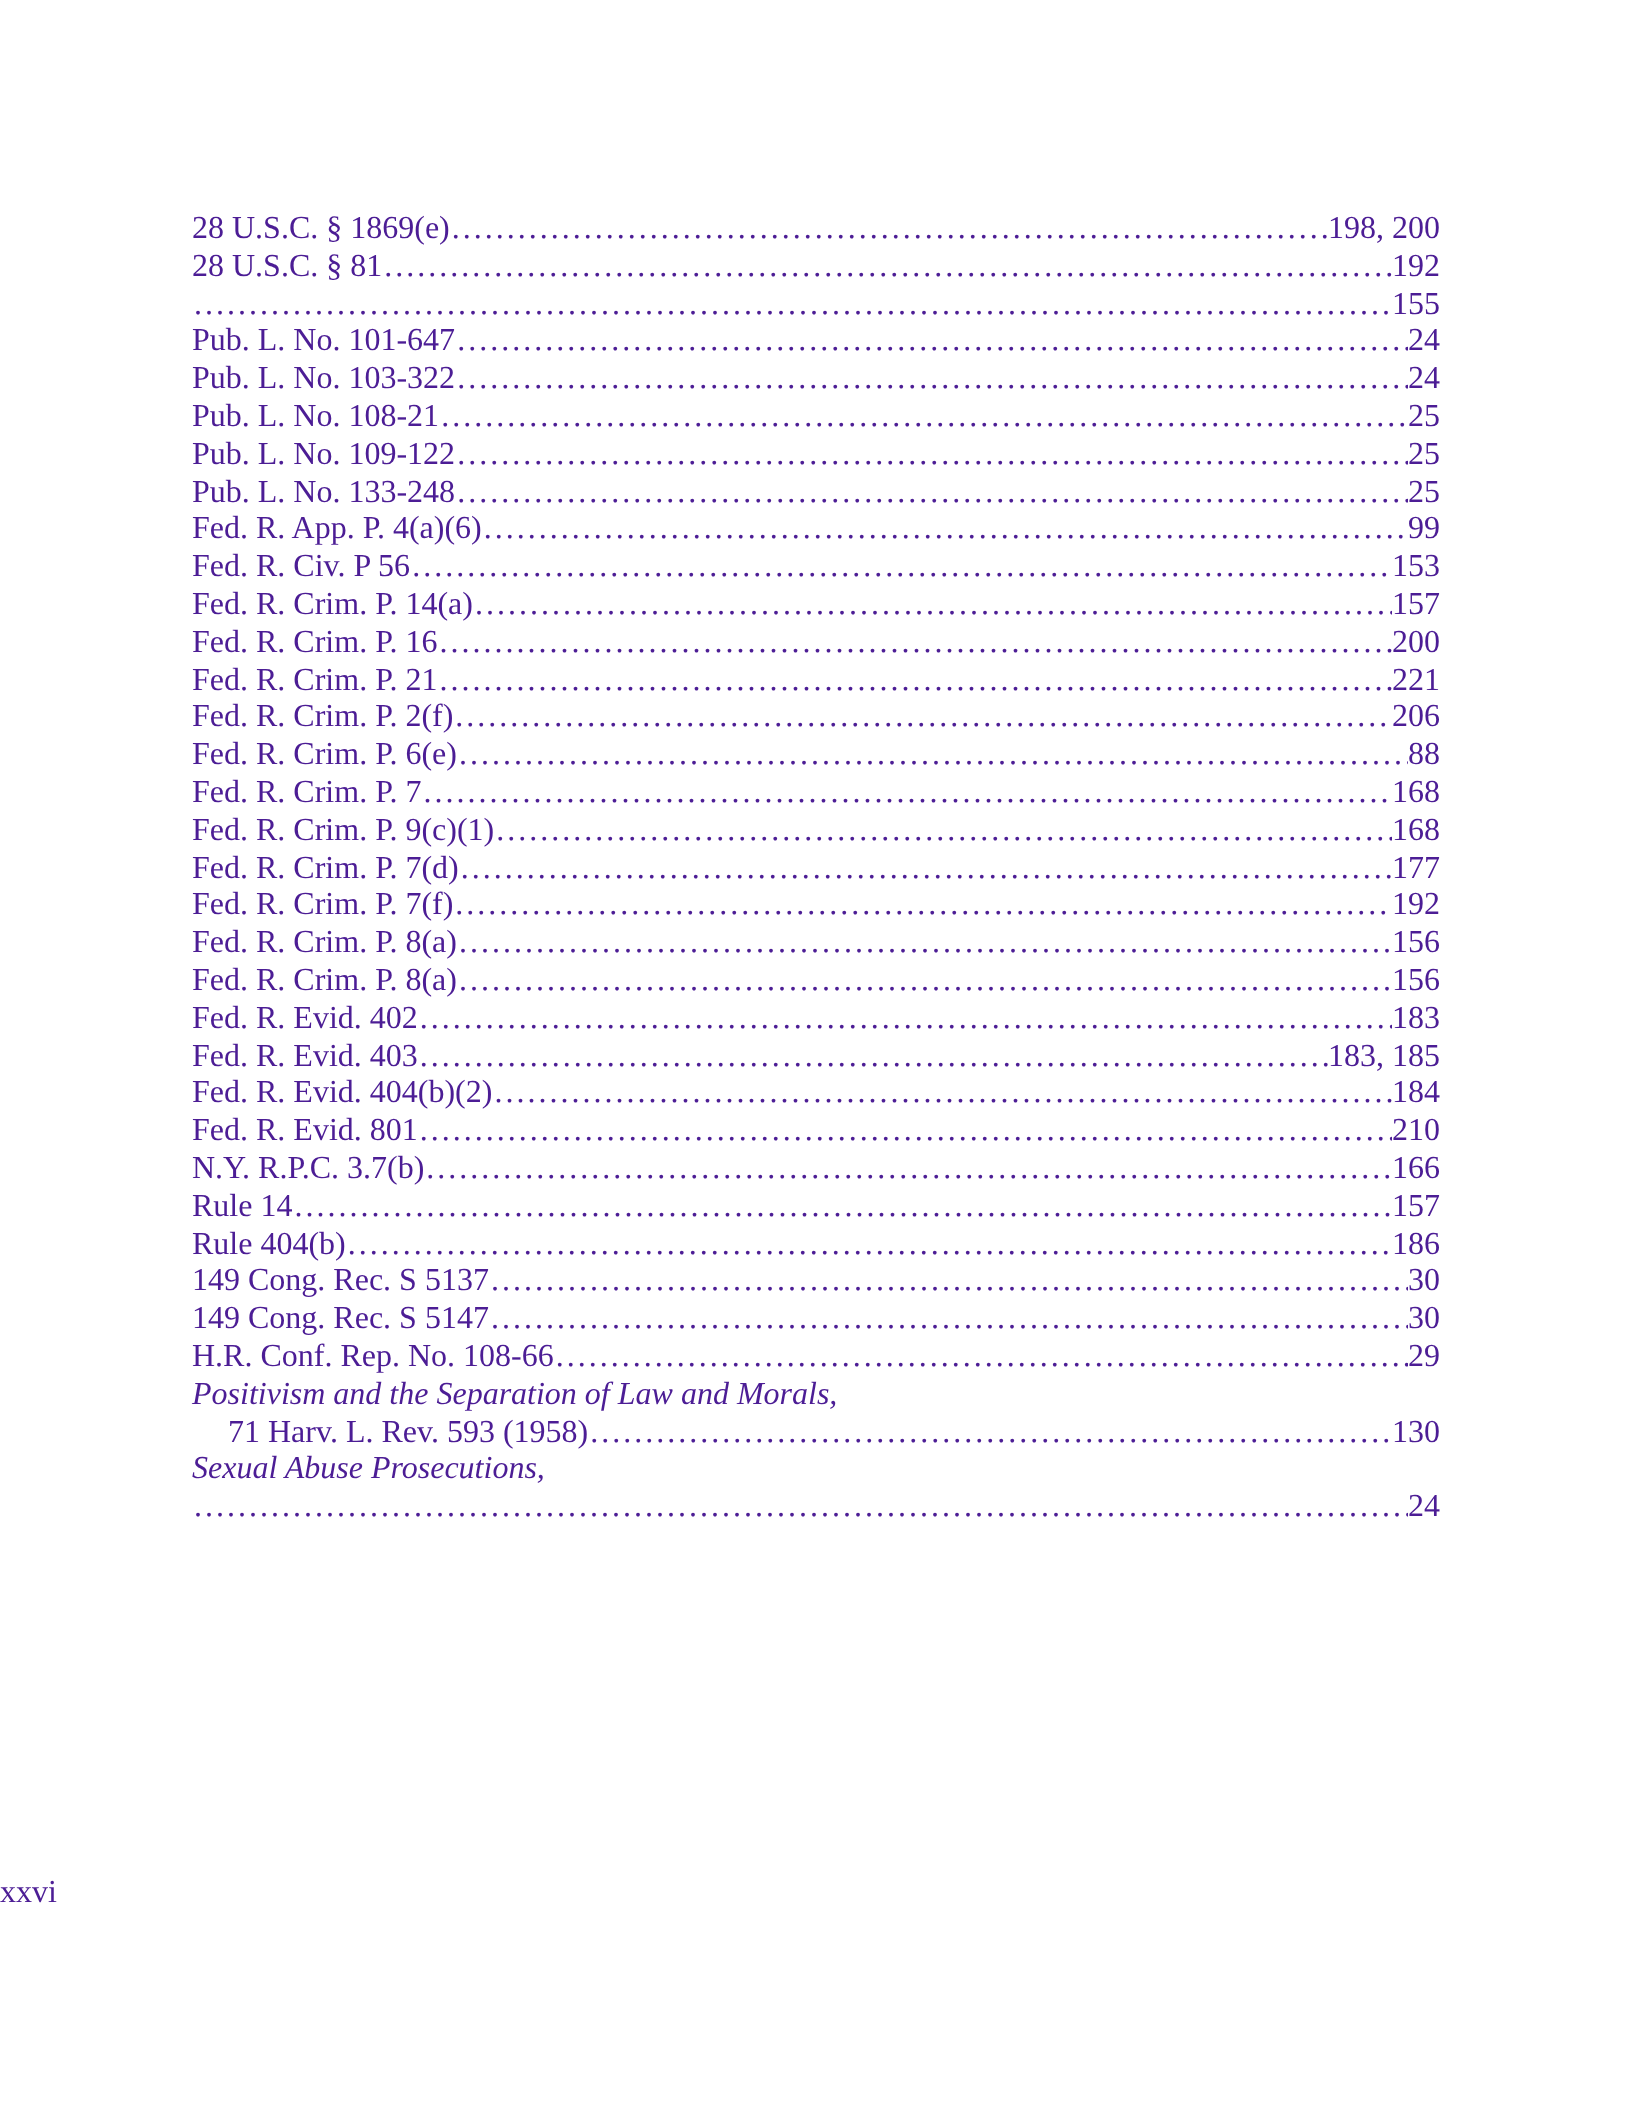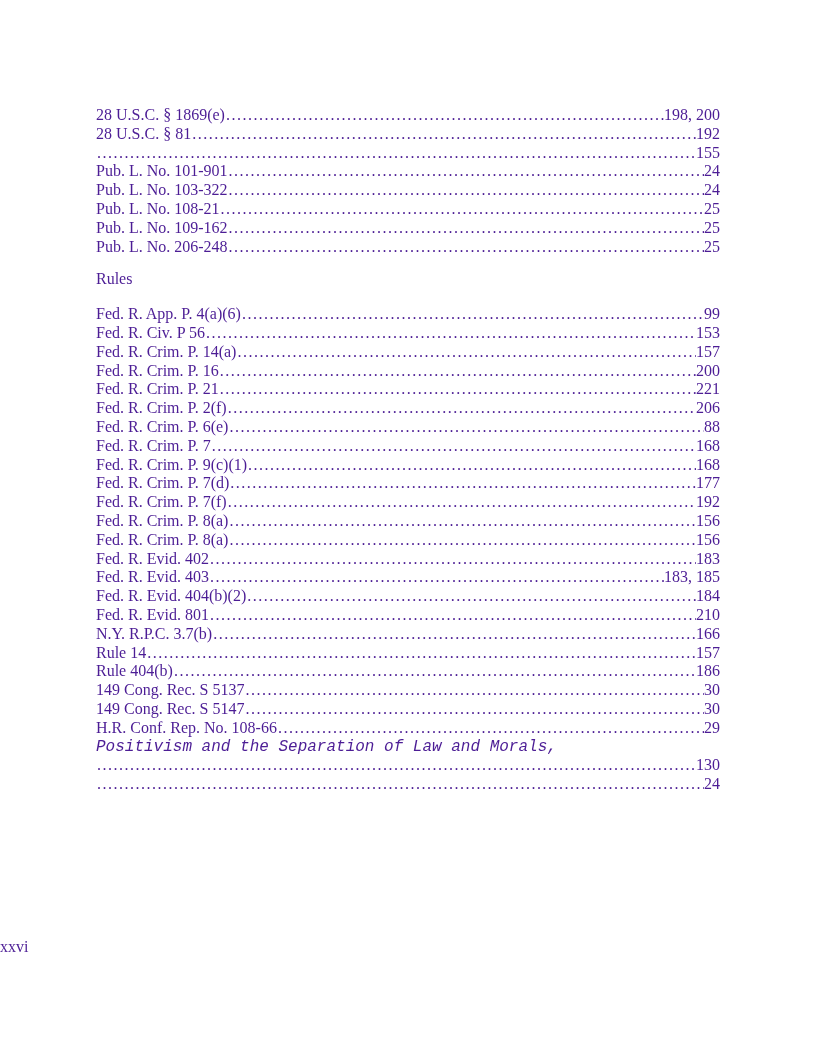--- a/index.html
+++ b/index.html
@@ -32,21 +32,20 @@
   }
   .toc-row.indent .toc-label {
     padding-left: 18px;
   }
   .toc-label {
     white-space: nowrap;
     flex: 0 0 auto;
   }
   .toc-label.italic {
     font-style: italic;
-    font-family: Liberation Mono, monospace;
   }
   .toc-dots {
     flex: 1 1 auto;
     min-width: 0;
     overflow: hidden;
     white-space: nowrap;
     letter-spacing: 1.5px;
     padding: 0 1px;
   }
   .toc-page {
@@ -77,45 +76,44 @@
       <div class="toc-row">
         <span class="toc-label">28 U.S.C. § 81</span>
         <span class="toc-dots">............................................................................................................................................................................................................................</span>
         <span class="toc-page">192</span>
       </div>
       <div class="toc-row">
         <span class="toc-dots">............................................................................................................................................................................................................................</span>
         <span class="toc-page">155</span>
       </div>
       <div class="toc-row">
-        <span class="toc-label">Pub. L. No. 101-901</span>
+        <span class="toc-label">Pub. L. No. 101-647</span>
         <span class="toc-dots">............................................................................................................................................................................................................................</span>
         <span class="toc-page">24</span>
       </div>
       <div class="toc-row">
         <span class="toc-label">Pub. L. No. 103-322</span>
         <span class="toc-dots">............................................................................................................................................................................................................................</span>
         <span class="toc-page">24</span>
       </div>
       <div class="toc-row">
         <span class="toc-label">Pub. L. No. 108-21</span>
         <span class="toc-dots">............................................................................................................................................................................................................................</span>
         <span class="toc-page">25</span>
       </div>
       <div class="toc-row">
-        <span class="toc-label">Pub. L. No. 109-162</span>
+        <span class="toc-label">Pub. L. No. 109-122</span>
         <span class="toc-dots">............................................................................................................................................................................................................................</span>
         <span class="toc-page">25</span>
       </div>
       <div class="toc-row">
-        <span class="toc-label">Pub. L. No. 206-248</span>
+        <span class="toc-label">Pub. L. No. 133-248</span>
         <span class="toc-dots">............................................................................................................................................................................................................................</span>
         <span class="toc-page">25</span>
       </div>
-      <div class="section-heading">Rules</div>
       <div class="toc-row">
         <span class="toc-label">Fed. R. App. P. 4(a)(6)</span>
         <span class="toc-dots">............................................................................................................................................................................................................................</span>
         <span class="toc-page">99</span>
       </div>
       <div class="toc-row">
         <span class="toc-label">Fed. R. Civ. P 56</span>
         <span class="toc-dots">............................................................................................................................................................................................................................</span>
         <span class="toc-page">153</span>
       </div>
@@ -221,22 +219,26 @@
       </div>
       <div class="toc-row">
         <span class="toc-label">H.R. Conf. Rep. No. 108-66</span>
         <span class="toc-dots">............................................................................................................................................................................................................................</span>
         <span class="toc-page">29</span>
       </div>
       <div class="toc-row">
         <span class="toc-label italic">Positivism and the Separation of Law and Morals,</span>
       </div>
       <div class="toc-row indent">
+        <span class="toc-label">71 Harv. L. Rev. 593 (1958)</span>
         <span class="toc-dots">............................................................................................................................................................................................................................</span>
         <span class="toc-page">130</span>
+      </div>
+      <div class="toc-row">
+        <span class="toc-label italic">Sexual Abuse Prosecutions,</span>
       </div>
       <div class="toc-row indent">
         <span class="toc-dots">............................................................................................................................................................................................................................</span>
         <span class="toc-page">24</span>
       </div>
     </div>
   <div class="page-footer">xxvi</div>
 </div>
 
 </body></html>

